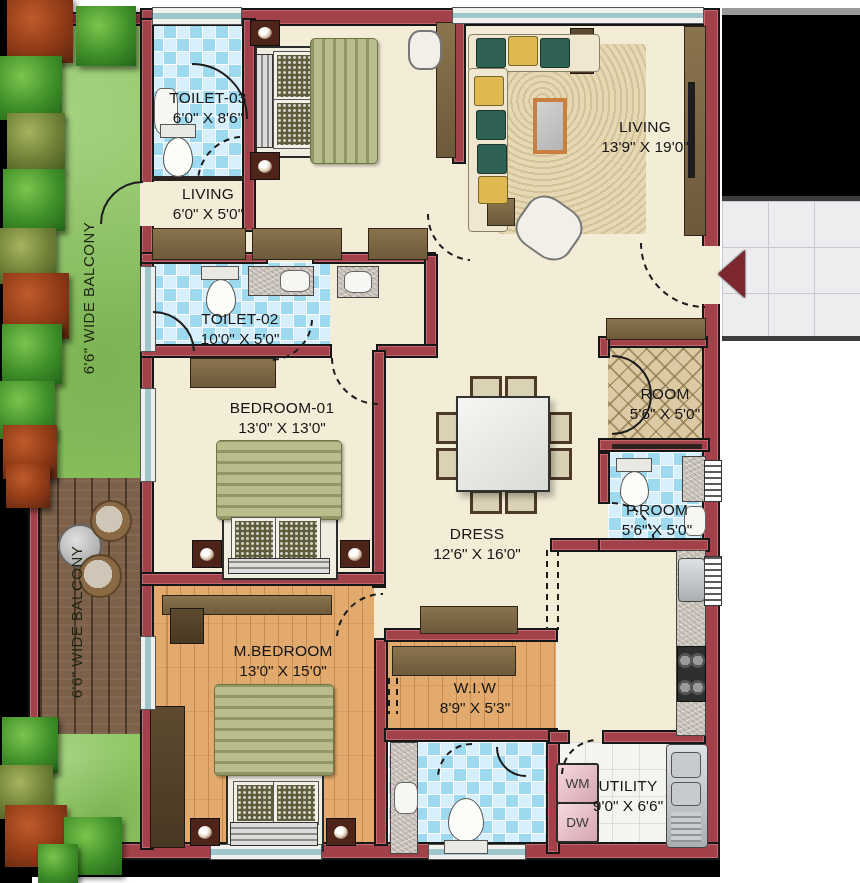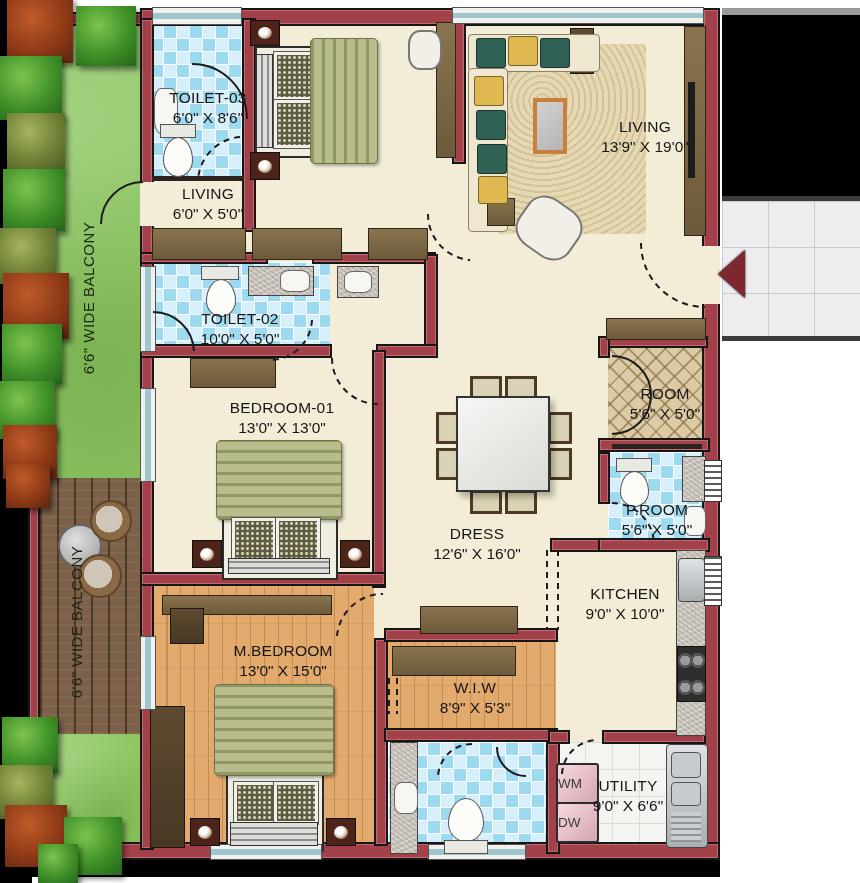--- a/index.html
+++ b/index.html
@@ -37,21 +37,21 @@
   .winh{position:absolute;background:linear-gradient(#f0f0ee 32%,#9fc6cd 32% 68%,#f0f0ee 68%);border:1px solid #555;z-index:4;}
   .winv{position:absolute;background:linear-gradient(90deg,#f0f0ee 32%,#9fc6cd 32% 68%,#f0f0ee 68%);border:1px solid #555;z-index:4;}
   .winl{position:absolute;background:repeating-linear-gradient(0deg,#fdfdfd 0 4px,#5a5a5a 4px 6px);border:1px solid #333;z-index:4;}
   .tree{position:absolute;z-index:7;box-shadow:3px 4px 5px rgba(0,0,0,.45);}
   .tree.g{background:radial-gradient(circle at 38% 32%,#7cc44e,#3f8f28 55%,#23641a);}
   .tree.o{background:radial-gradient(circle at 38% 32%,#a7b45e,#6e8036 55%,#48591f);}
   .tree.r{background:radial-gradient(circle at 38% 32%,#c05a2a,#8e3a16 55%,#5c2410);}
   .lbl{position:absolute;z-index:6;font-size:15.5px;line-height:1.28;text-align:center;white-space:nowrap;transform:translateX(-50%);color:#161616;}
   .lbl .nm{letter-spacing:.2px;}
   .vlbl{position:absolute;z-index:6;font-size:15px;white-space:nowrap;color:#1d2412;letter-spacing:.5px;transform:translate(-50%,-50%) rotate(-90deg);}
-  .appl{position:absolute;background:linear-gradient(135deg,#f5d9de,#d6a6af);border:2px solid #2b2b2b;border-radius:3px;display:flex;align-items:center;font-size:13.5px;color:#3a3a3a;z-index:4;}
+  .appl{position:absolute;background:linear-gradient(135deg,#f5d9de,#d6a6af);border:2px solid #2b2b2b;border-radius:3px;display:flex;align-items:center;justify-content:center;font-size:13.5px;color:#3a3a3a;z-index:4;}
   .sofa{position:absolute;background:#efe7cf;border:1.5px solid #8a8068;border-radius:4px;z-index:3;}
   .cush{position:absolute;border:1px solid rgba(0,0,0,.45);border-radius:3px;z-index:4;}
   .cg{background:#2f6154;} .cy{background:#dfb94f;}
   .rug{position:absolute;background:#e6d8b2;background-image:repeating-radial-gradient(circle at 30% 30%,rgba(175,155,105,.35) 0 2px,transparent 2px 6px);border-radius:4px;z-index:2;}
   .steel{position:absolute;background:linear-gradient(#dfe2e4,#a9aeb1);border:1.5px solid #444;border-radius:4px;z-index:4;}
   .stove{position:absolute;background:#2e2e2e;border:1.5px solid #101010;z-index:4;
          background-image:radial-gradient(circle at 27% 25%,#9a9a9a 0 5px,#555 5px 7px,transparent 8px),radial-gradient(circle at 73% 25%,#9a9a9a 0 5px,#555 5px 7px,transparent 8px),radial-gradient(circle at 27% 75%,#9a9a9a 0 5px,#555 5px 7px,transparent 8px),radial-gradient(circle at 73% 75%,#9a9a9a 0 5px,#555 5px 7px,transparent 8px);}
   .chair{position:absolute;background:#d9d2b4;border:3px solid #4c3a26;z-index:3;}
   .dtable{position:absolute;background:linear-gradient(145deg,#f6f6f4,#dadad6);border:2px solid #333;box-shadow:4px 5px 6px rgba(0,0,0,.28);z-index:4;}
   .whitechair{position:absolute;background:#f1efe8;border:2px solid #777;border-radius:35%;z-index:3;}
@@ -283,24 +283,20 @@
     <div>5'6" X 5'0"</div>
   </div>
   <div class="lbl" style="left:657px;top:500px;">
     <div class="nm">P.ROOM</div>
     <div>5'6" X 5'0"</div>
   </div>
   <div class="lbl" style="left:477px;top:524px;">
     <div class="nm">DRESS</div>
     <div>12'6" X 16'0"</div>
   </div>
-  <div class="lbl" style="left:625px;top:584px;">
-    <div class="nm">KITCHEN</div>
-    <div>9'0" X 10'0"</div>
-  </div>
   <div class="lbl" style="left:283px;top:641px;">
     <div class="nm">M.BEDROOM</div>
     <div>13'0" X 15'0"</div>
   </div>
   <div class="lbl" style="left:475px;top:678px;">
     <div class="nm">W.I.W</div>
     <div>8'9" X 5'3"</div>
   </div>
   <div class="lbl" style="left:628px;top:776px;">
     <div class="nm">UTILITY</div>

